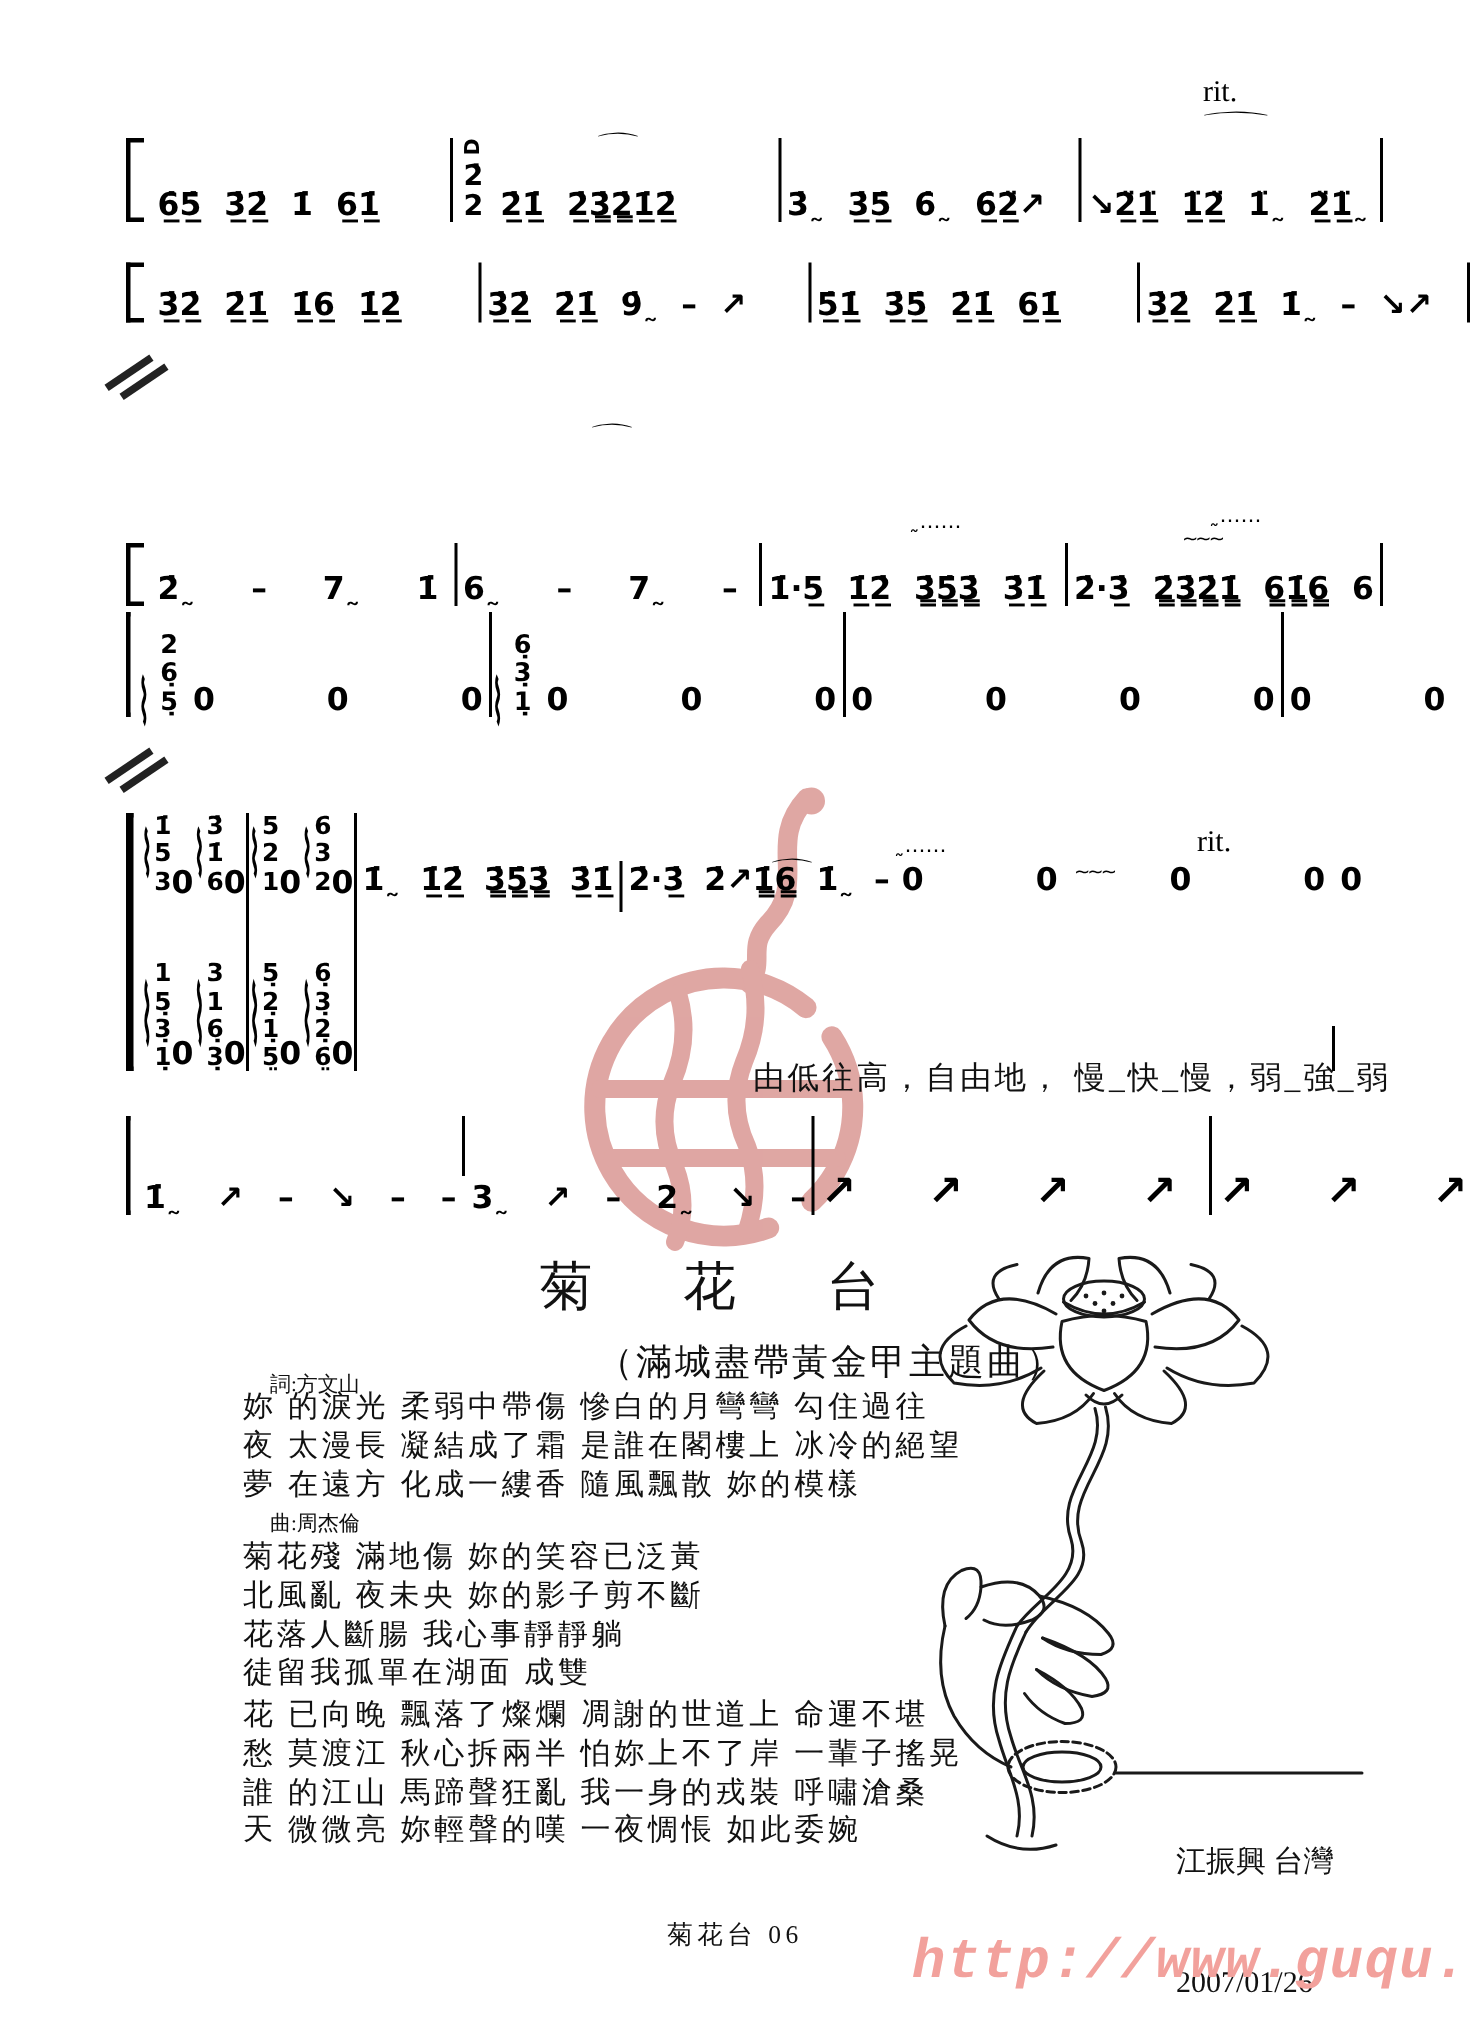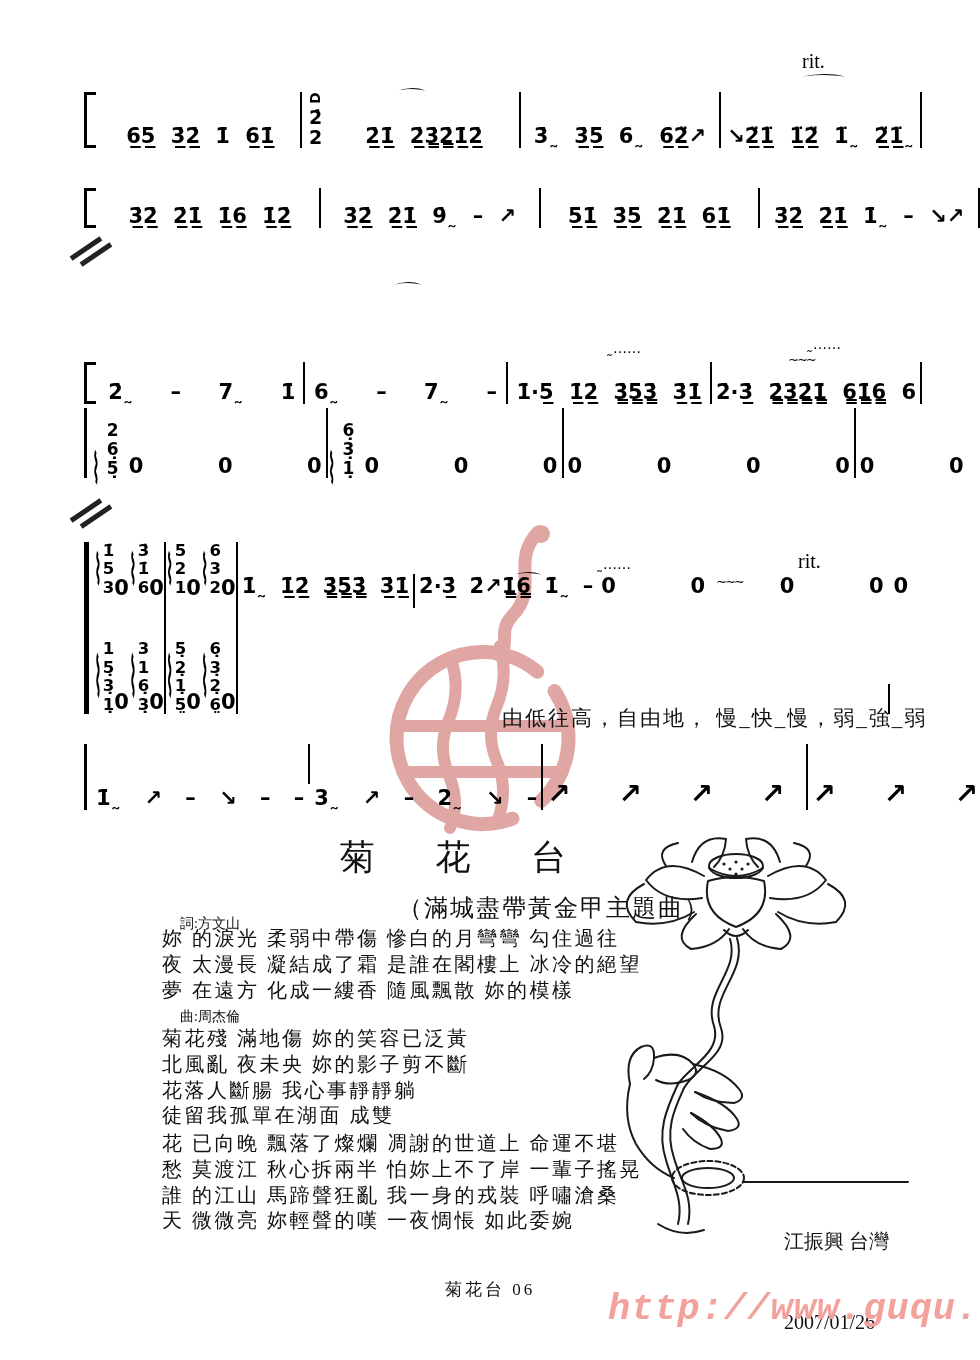--- a/index.html
+++ b/index.html
@@ -3,21 +3,21 @@
 <meta charset="utf-8">
 <style>
   html,body{margin:0;padding:0;background:#e8e8e8}
   .page{position:relative;width:980px;height:1360px;background:#ffffff;margin:0 auto;
         font-family:"Liberation Serif",serif;color:#111;overflow:hidden}
   .abs{position:absolute}
 
   
   .mrow{display:flex;align-items:flex-end;font-family:"DejaVu Sans",sans-serif;
         font-weight:700;font-size:21px;color:#000;white-space:pre}
-  .meas{flex:1;text-align:center;padding:0 4px;word-spacing:8px}
+  .meas{flex:1;text-align:left;padding:0 4px;word-spacing:8px}
   .ws-wide{word-spacing:30px}
   .ws-mid{word-spacing:16px}
   .bar{width:0;border-left:2px solid #000;align-self:stretch}
   .dbar{width:8px;border-left:2px solid #000;border-right:5px solid #000;align-self:stretch}
   .bracket{width:9px;border-left:3px solid #000;border-top:3px solid #000;border-bottom:3px solid #000;
            align-self:stretch;margin-right:5px}
   .vchord{display:inline-flex;flex-direction:column;align-items:center;line-height:1.05;
           font-size:19px;padding:0 6px;position:relative}
   .dmark{display:inline-block;transform:rotate(-90deg) scale(.72);font-weight:700}
   .arpwrap{display:flex;align-items:center}
@@ -73,21 +73,21 @@
       <span>2</span>
     </span>
     <span class="meas" style="flex:1.9">2̲̇1̲̇ 2̲̇3̳̇2̳̇1̲̇2̲̇</span>
     <span class="bar"></span>
     <span class="meas" style="flex:2">3̇˷ 3̲̇5̲̇ 6̇˷ 6̲̇2̲̈↗</span>
     <span class="bar"></span>
     <span class="meas" style="flex:2">↘2̲̈1̲̈ 1̲̈2̲̈ 1̈˷ 2̲̈1̲̈˷</span>
     <span class="bar"></span>
   </div>
 
-  <div class="abs mrow" style="left:84px;top:188px;width:896px;height:40px">
+  <div class="abs mrow" style="left:84px;top:175px;width:896px;height:40px">
     <span class="bracket"></span>
     <span class="meas">3̲̇2̲̇ 2̲̇1̲̇ 1̲̇6̲ 1̲̇2̲̇</span>
     <span class="bar"></span>
     <span class="meas">3̲̇2̲̇ 2̲̇1̲̇ 9̇˷ – ↗</span>
     <span class="bar"></span>
     <span class="meas">5̲̇1̲̇ 3̲̇5̲̇ 2̲̇1̲̇ 6̲1̲̇</span>
     <span class="bar"></span>
     <span class="meas">3̲̇2̲̇ 2̲̇1̲̇ 1̇˷ – ↘↗</span>
     <span class="bar"></span>
   </div>
@@ -278,21 +278,21 @@
     <span class="meas ws-mid">1̇˷ ↗ – ↘ – –</span>
     <span class="bar" style="height:40px;align-self:flex-start"></span>
     <span class="meas ws-mid">3˷ ↗ – 2˷ ↘ –</span>
     <span class="bar"></span>
     <span class="meas arrows" style="flex:.9">↗ ↗ ↗ ↗</span>
     <span class="bar"></span>
     <span class="meas arrows" style="flex:1.2">↗ ↗ ↗ ↗1̈</span>
     
   </div>
 
-  <div class="abs title" style="left:276px;top:834px;width:380px">菊 花 台</div>
+  <div class="abs title" style="left:296px;top:834px;width:380px">菊 花 台</div>
   <div class="abs credits" style="left:180px;top:846px">
     <div>詞:方文山</div>
     <div>曲:周杰倫</div>
   </div>
   <div class="abs subtitle" style="left:330px;top:892px;width:380px">（滿城盡帶黃金甲主題曲）</div>
 
   <div class="abs lyrics" style="left:162px;top:926px"><div>妳 的淚光 柔弱中帶傷 慘白的月彎彎 勾住過往</div><div>夜 太漫長 凝結成了霜 是誰在閣樓上 冰冷的絕望</div><div>夢 在遠方 化成一縷香 隨風飄散 妳的模樣</div></div>
   <div class="abs lyrics" style="left:162px;top:1026px"><div>菊花殘 滿地傷 妳的笑容已泛黃</div><div>北風亂 夜未央 妳的影子剪不斷</div><div>花落人斷腸 我心事靜靜躺</div><div>徒留我孤單在湖面 成雙</div></div>
   <div class="abs lyrics" style="left:162px;top:1131px"><div>花 已向晚 飄落了燦爛 凋謝的世道上 命運不堪</div><div>愁 莫渡江 秋心拆兩半 怕妳上不了岸 一輩子搖晃</div><div>誰 的江山 馬蹄聲狂亂 我一身的戎裝 呼嘯滄桑</div><div>天 微微亮 妳輕聲的嘆 一夜惆悵 如此委婉</div></div>
 

